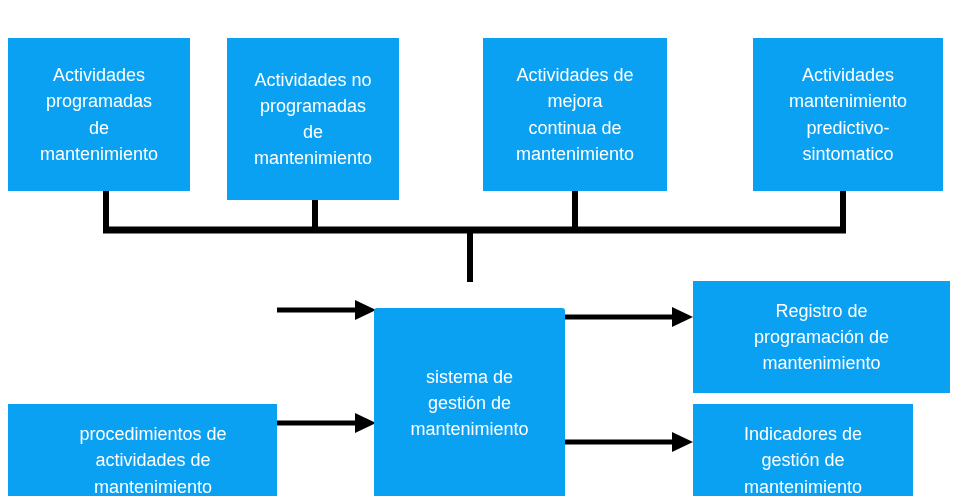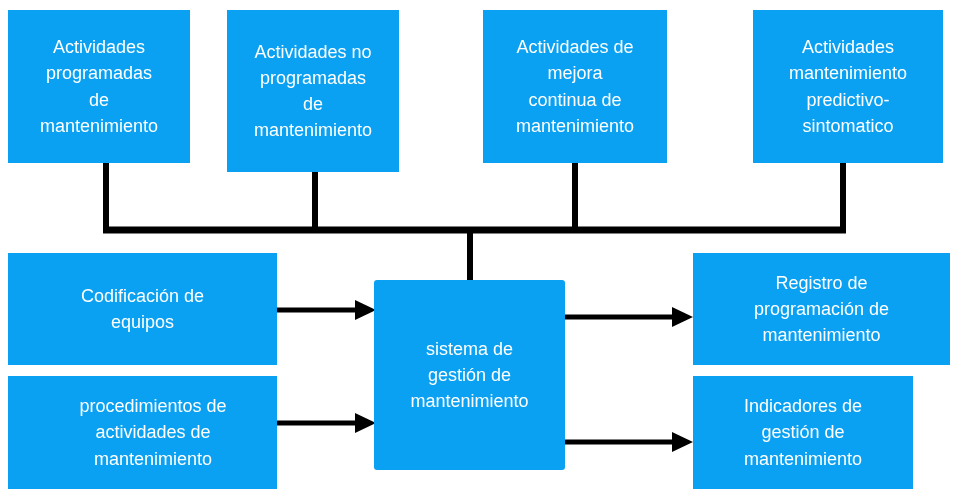--- a/index.html
+++ b/index.html
@@ -29,20 +29,21 @@
     background: var(--box-fill, #0aa1f2);
     color: var(--box-text, #ffffff);
     display: flex;
     align-items: center;
     justify-content: center;
     text-align: center;
     font-size: 18px;
     line-height: 1.45;
     white-space: pre-line;
     box-sizing: border-box;
+    margin-top: 28px;
   }
   .node.rounded { border-radius: 3px; }
 
   
   .t1 { left: 8px;   top: 10px; width: 182px; height: 153px; }
   .t2 { left: 227px; top: 10px; width: 172px; height: 162px; }
   .t3 { left: 483px; top: 10px; width: 184px; height: 153px; }
   .t4 { left: 753px; top: 10px; width: 190px; height: 153px; }
 
   
@@ -97,22 +98,20 @@
 mantenimiento</div>
   <div class="node t4">Actividades
 mantenimiento
 predictivo-
 sintomatico</div>
 
   <div class="node c rounded">sistema de
 gestión de
 mantenimiento</div>
 
-  <div class="node l1">Codificación de
-equipos</div>
   <div class="node l2">procedimientos de
 actividades de
 mantenimiento</div>
 
   <div class="node r1">Registro de
 programación de
 mantenimiento</div>
   <div class="node r2">Indicadores de
 gestión de
 mantenimiento</div>

